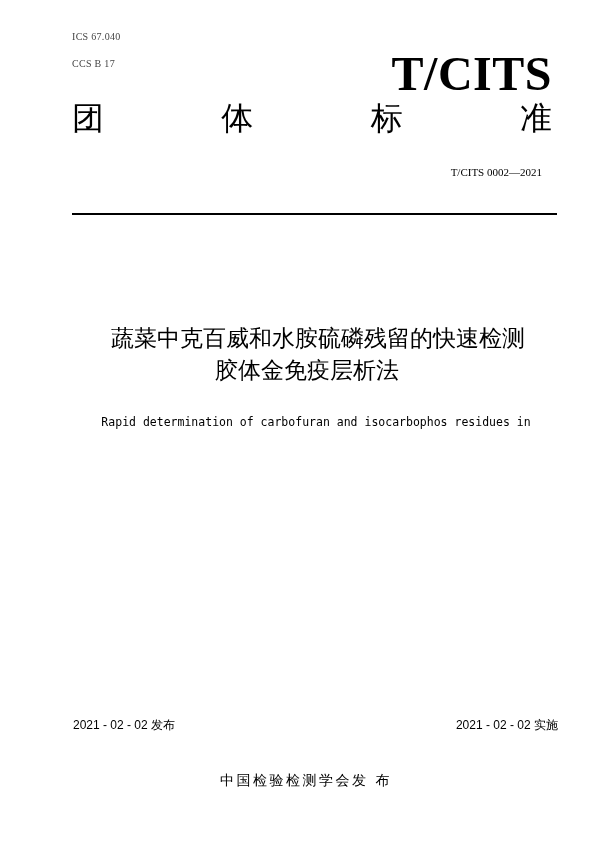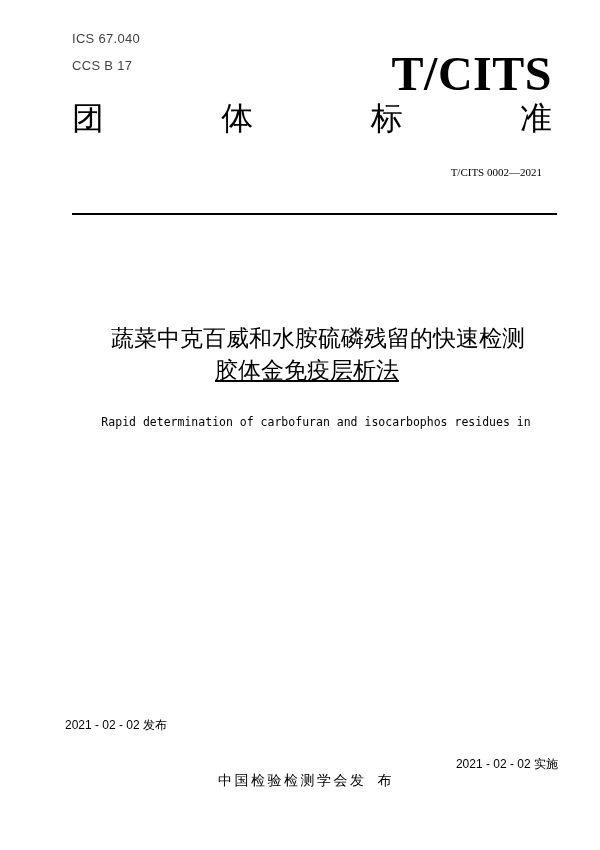--- a/index.html
+++ b/index.html
@@ -1,31 +1,31 @@
 <!DOCTYPE html>
 <html><head>
 <meta charset="utf-8">
 <style>
   html, body { margin:0; padding:0; background:#ffffff; }
   body { width:600px; height:850px; position:relative; overflow:hidden; color:#000; font-family:"DejaVu Sans", sans-serif; }
   .abs { position:absolute; }
-  .cls { left:72px; font-size:13px; color:#444; font-family:Liberation Sans, sans-serif; letter-spacing:0.3px; }
+  .cls { left:72px; font-size:10px; color:#444; font-family:Liberation Serif, serif; letter-spacing:0.3px; }
   #ics { top:31px; }
   #ccs { top:58px; }
   #brand { right:48px; top:46px; font-family:"Liberation Serif", serif; font-weight:bold; font-size:48px; letter-spacing:0.5px; }
   #kind { left:72px; top:98px; width:480px; display:flex; justify-content:space-between; font-size:32px; line-height:40px; }
   #stdno { right:58px; top:166px; font-size:11px; font-family:"Liberation Serif", serif; }
   #rule { left:72px; top:213px; width:485px; height:2px; background:#000; }
   #title-cn { left:0; width:600px; top:322px; text-align:center; font-size:23px; line-height:32px; }
   #title-cn .l1 { display:block; padding-left:20px;margin-left:16px; }
-  #title-cn .l2 { display:block; padding-left:14px;text-decoration:underline; }
+  #title-cn .l2 { display:block; padding-left:14px; }
   #title-en { left:0; width:600px; top:412px; text-align:center; font-family:"DejaVu Sans Mono", monospace; font-size:11.5px; line-height:20px;padding-left:16px; }
-  #pub-date { left:65px; top:717px; font-size:12px; font-family:"Liberation Sans", sans-serif; }
-  #impl-date { right:42px; top:717px; font-size:12px; font-family:"Liberation Sans", sans-serif;margin-top:39px; }
-  #publisher { left:0; width:600px; top:772px; text-align:center; font-size:14px; letter-spacing:2.5px; padding-left:12px; box-sizing:border-box;font-family:Liberation Mono, monospace; }
+  #pub-date { left:73px; top:717px; font-size:12px; font-family:"Liberation Sans", sans-serif; }
+  #impl-date { right:42px; top:717px; font-size:12px; font-family:"Liberation Sans", sans-serif; }
+  #publisher { left:0; width:600px; top:772px; text-align:center; font-size:14px; letter-spacing:2.5px; padding-left:12px; box-sizing:border-box; }
 </style>
 </head>
 <body>
 
 <div class="abs cls" id="ics">ICS 67.040</div>
 <div class="abs cls" id="ccs">CCS B 17</div>
 
 <div class="abs" id="brand">T/CITS</div>
 
 <div class="abs" id="kind">

